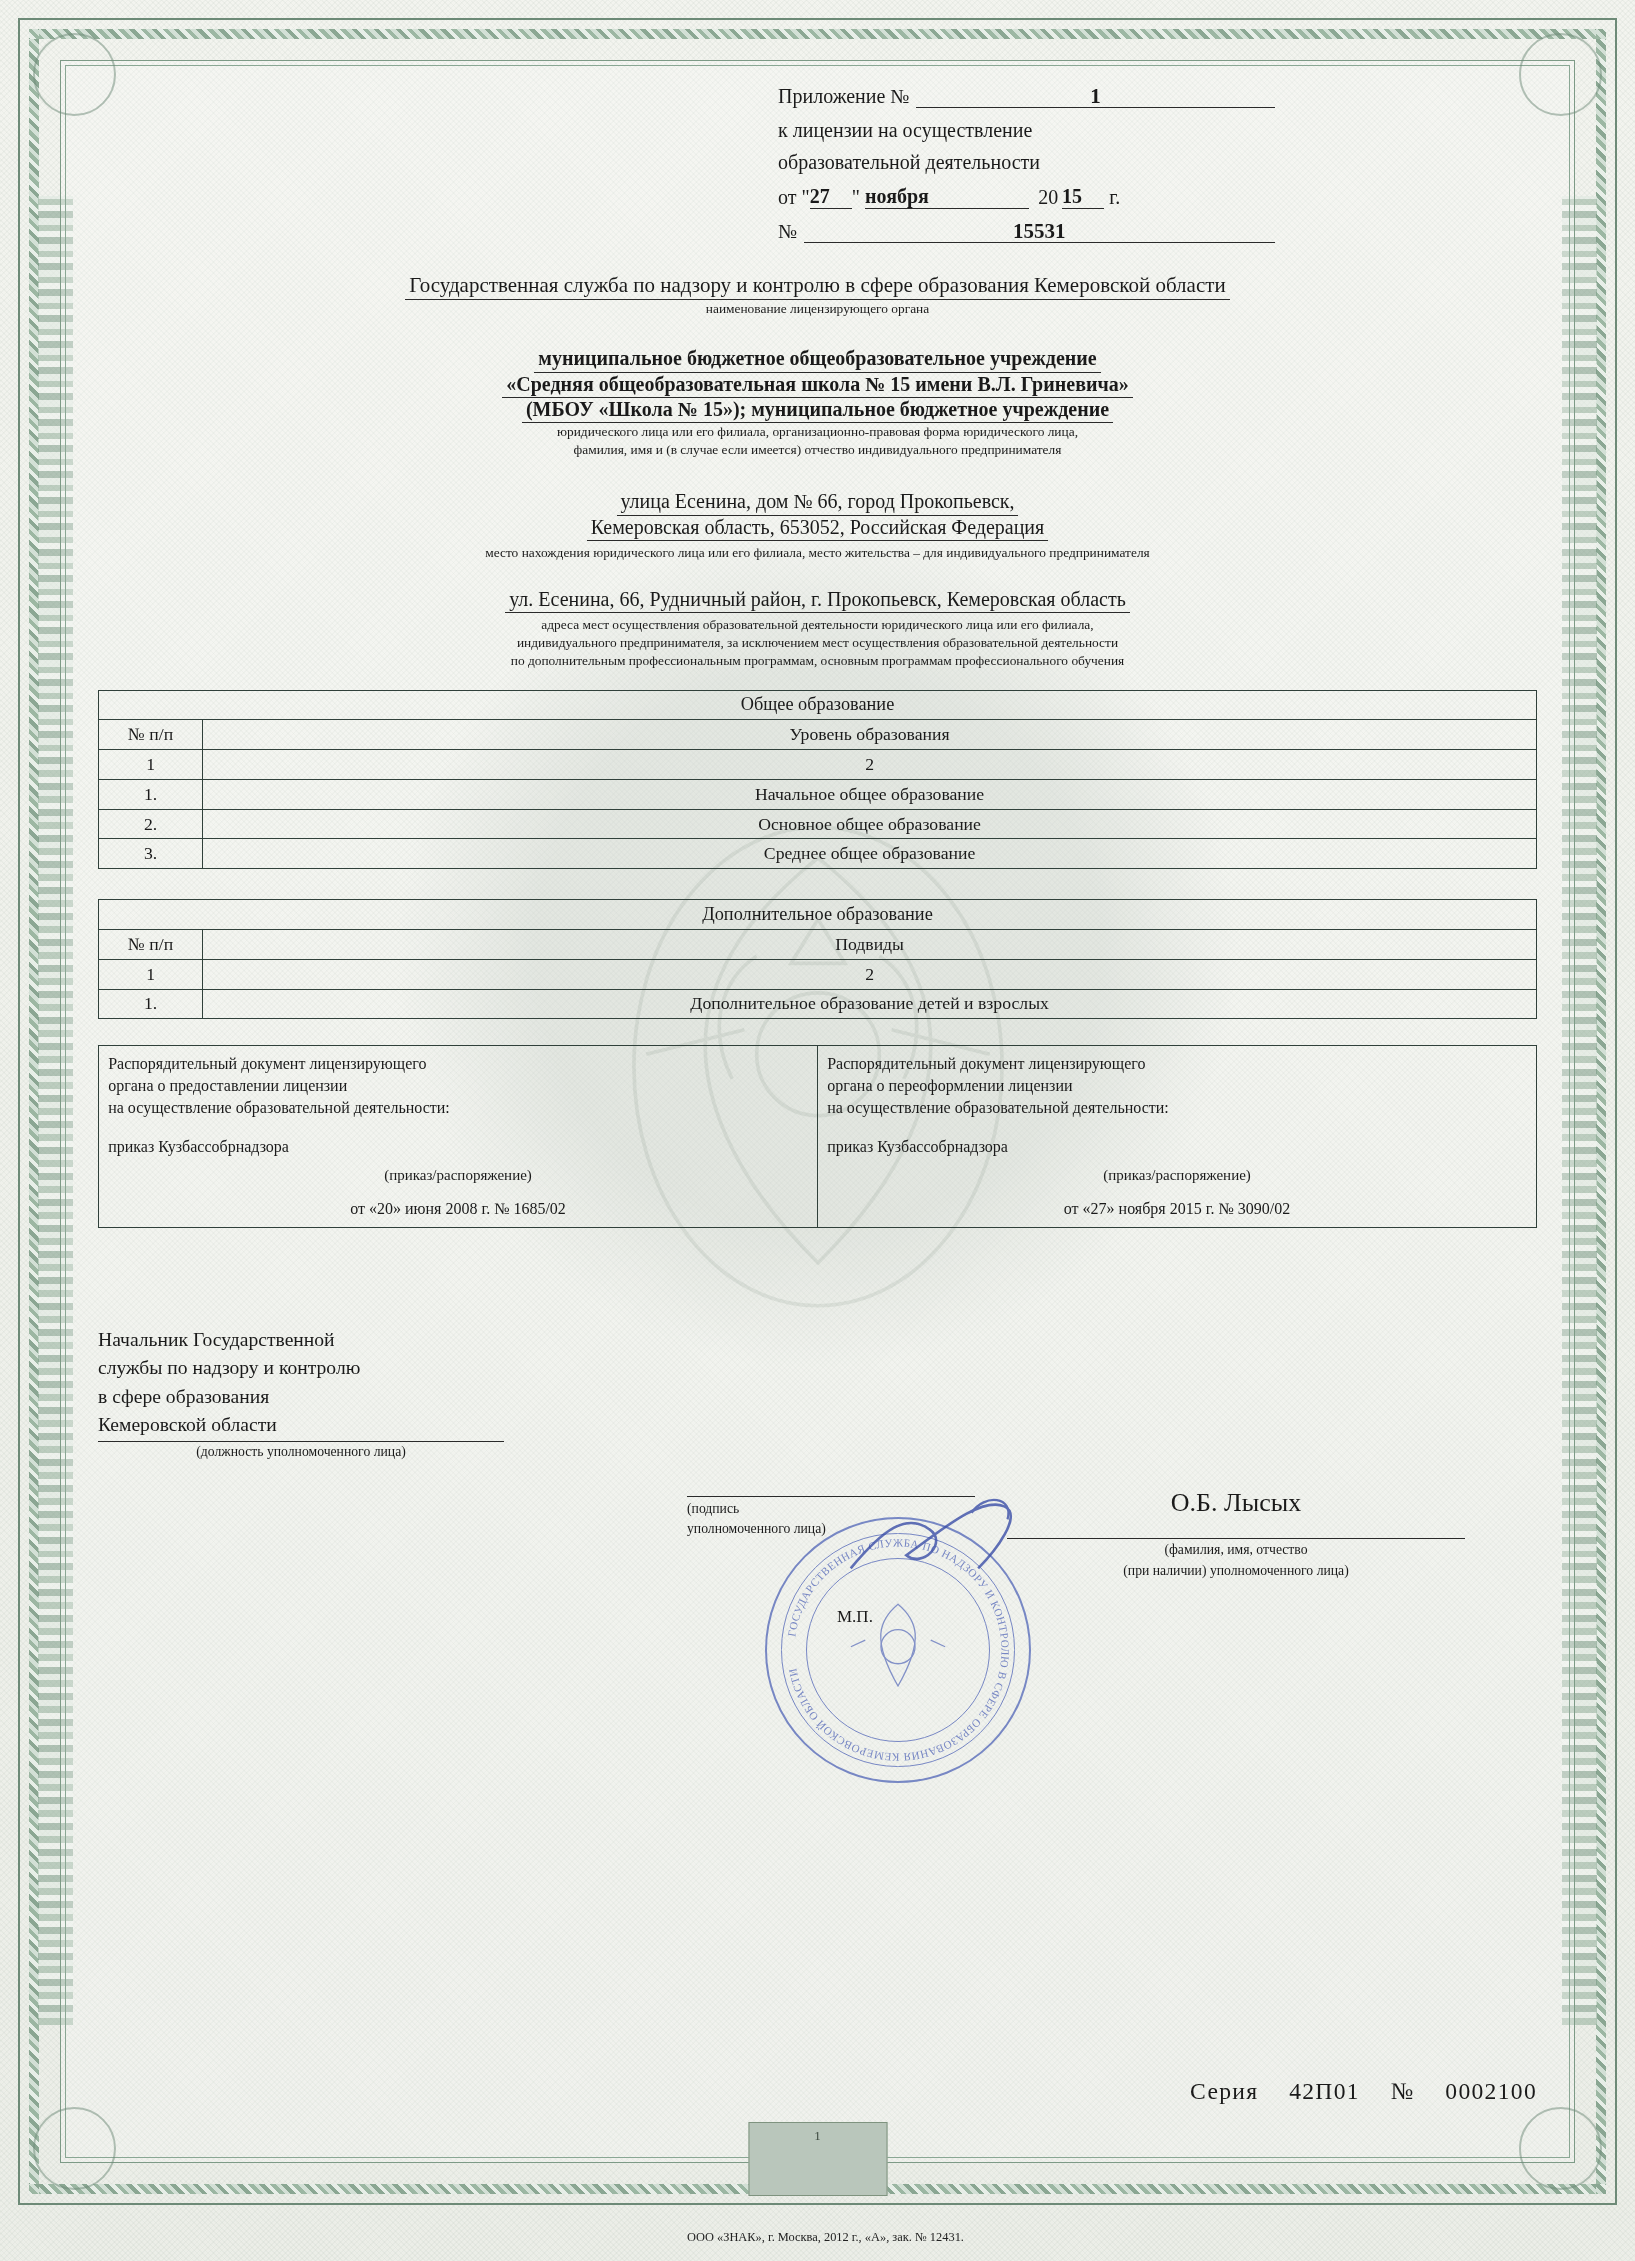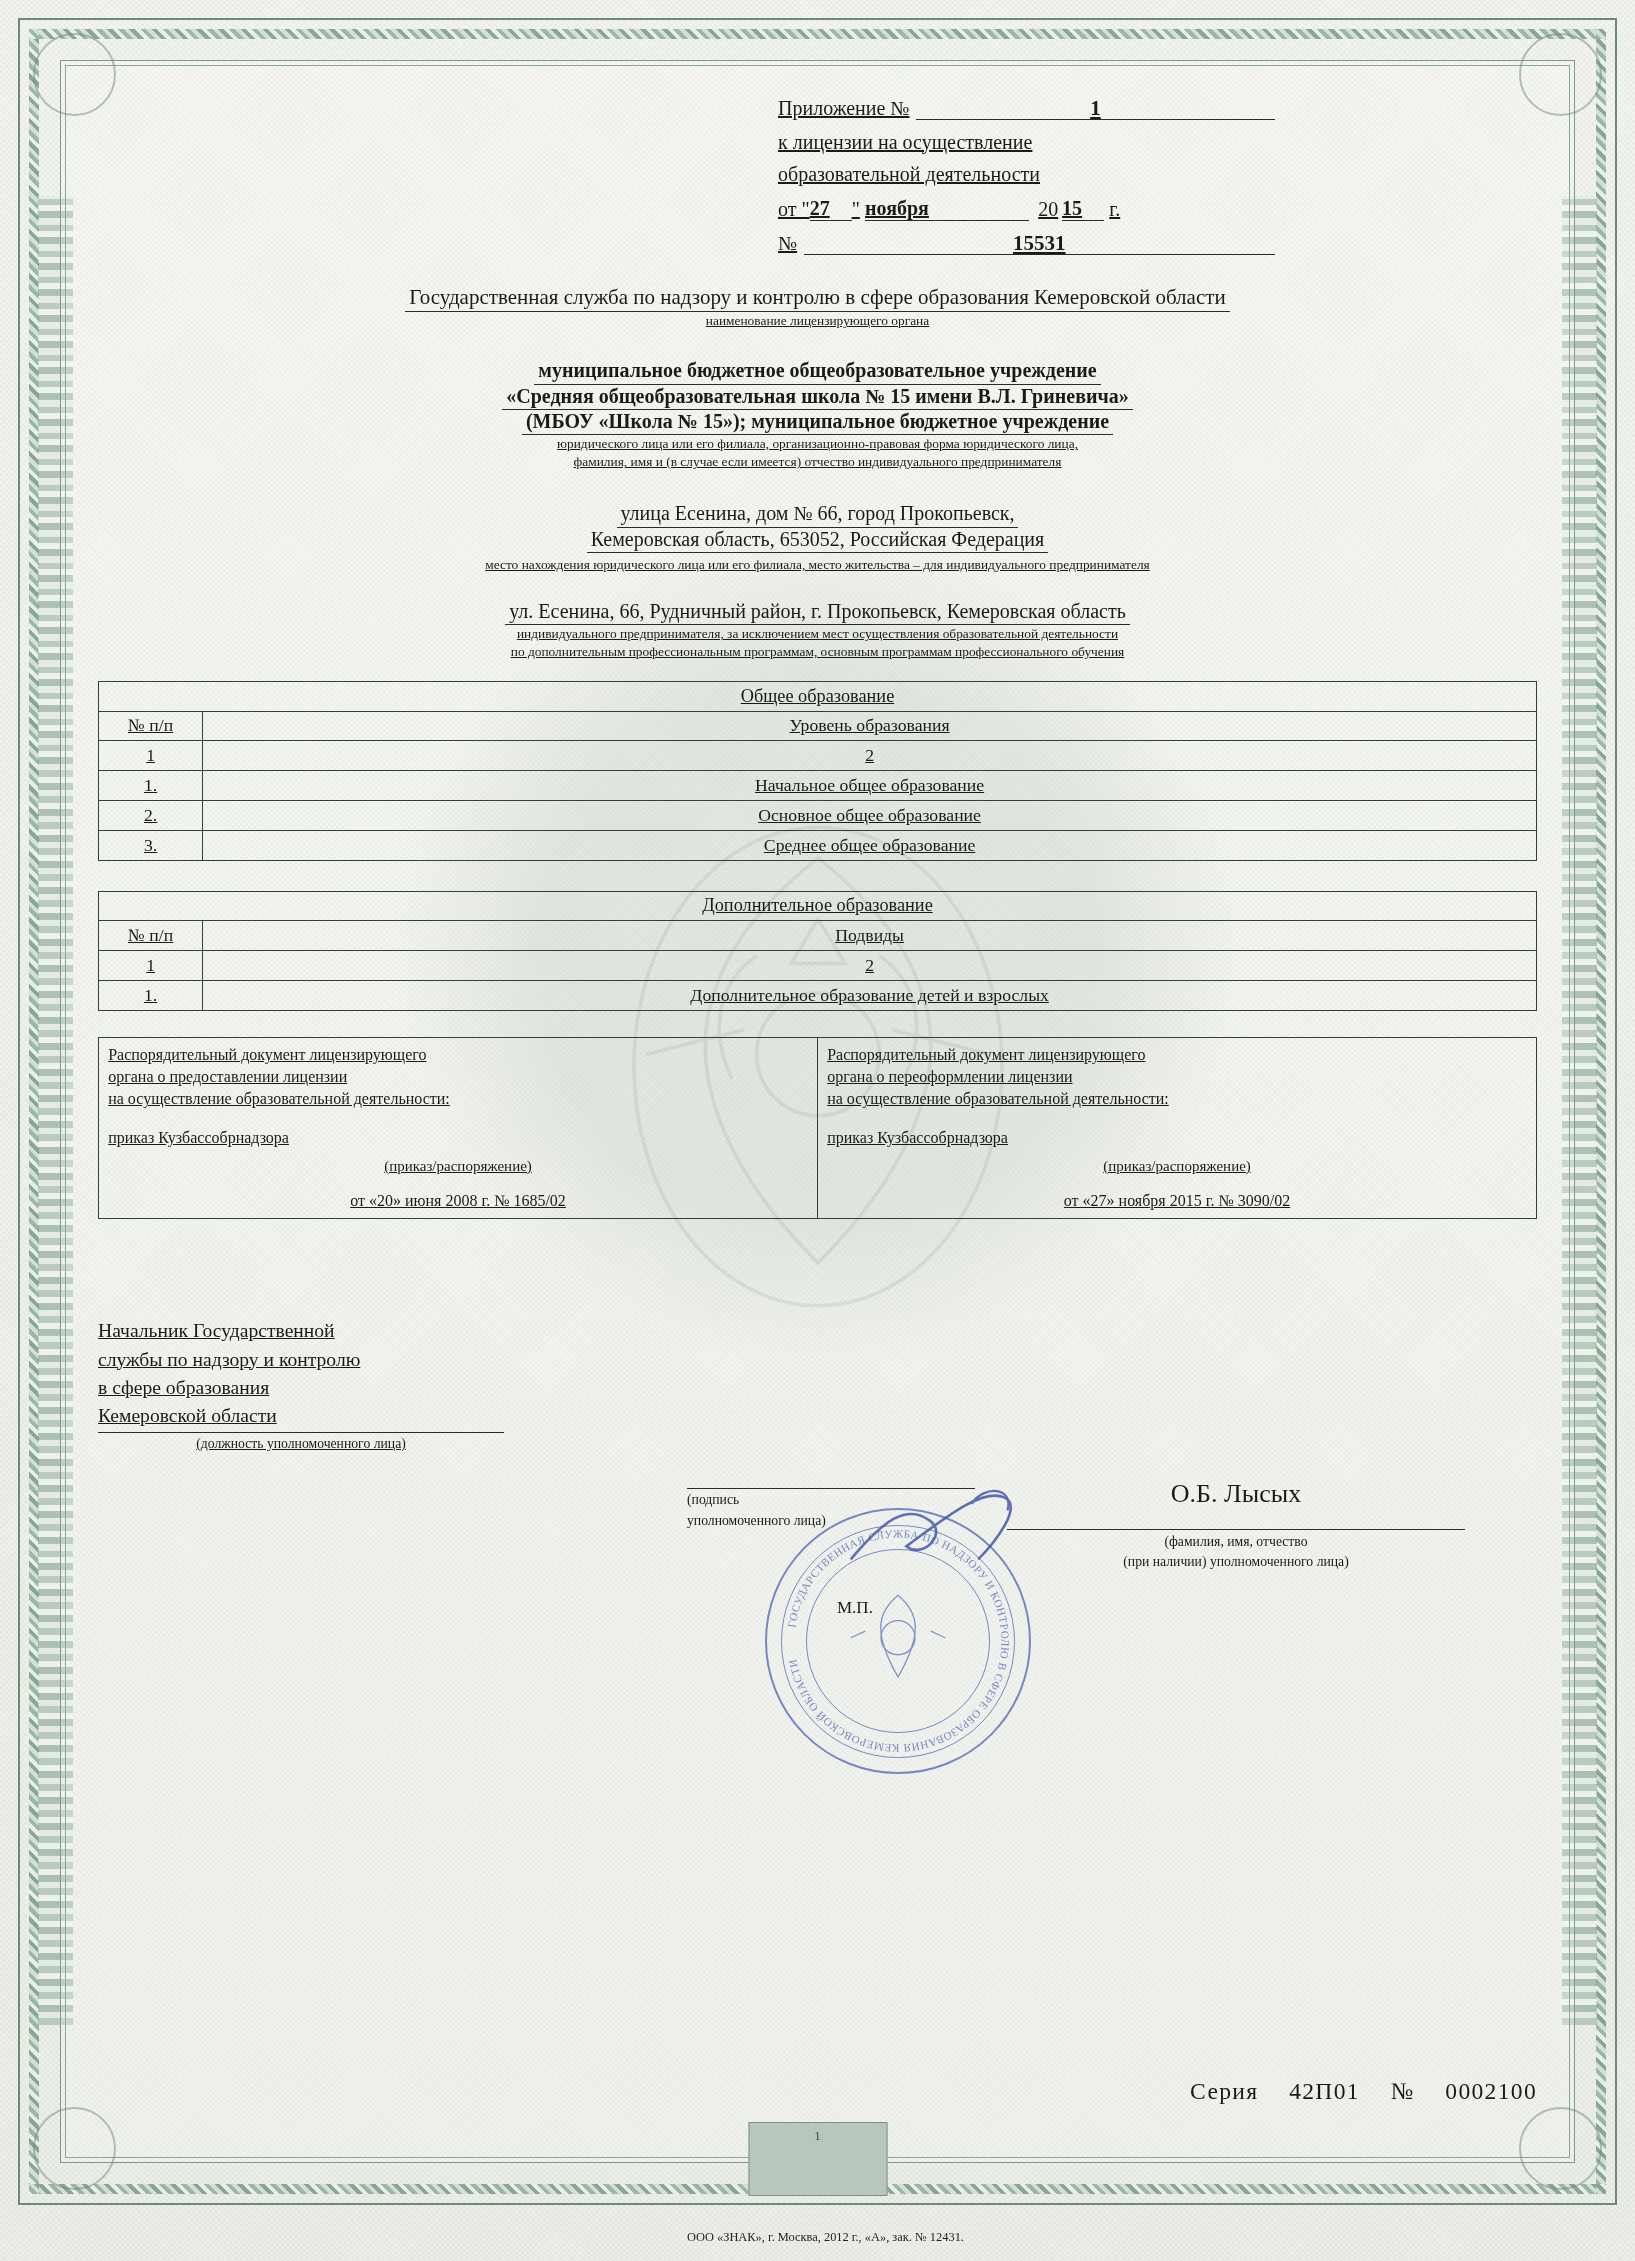--- a/index.html
+++ b/index.html
@@ -57,21 +57,21 @@
   .side-left{left:38px}.side-right{right:38px}
 
   
   .watermark{
     position:absolute;left:50%;top:772px;transform:translateX(-50%);
     width:497px;height:589px;opacity:.13;pointer-events:none;
   }
 
   
   .content{
-    position:absolute;left:98px;right:98px;top:97px;text-decoration:underline;
+    position:absolute;left:98px;right:98px;top:85px;
   }
 
   .hdr{ margin-left:680px; width:497px; }
   .hdr .line{ display:flex; align-items:flex-end; font-size:20px; margin-bottom:10.5px; }
   .hdr .lbl{white-space:nowrap;}
   .hdr .fill{
     flex:1;border-bottom:1px solid #2a2a2a;margin-left:6.5px;height:19.6px;
     text-align:center;font-weight:bold;font-size:21px;line-height:19.6px;
   }
   .hdr .plain{font-size:20px;}
@@ -209,20 +209,21 @@
     </div>
 
     <div class="center sec" style="margin-top:31px">
       <div class="org-line" style="font-size:20px">улица Есенина, дом № 66, город Прокопьевск,</div><br>
       <div class="org-line" style="font-size:20px">Кемеровская область, 653052, Российская Федерация</div>
       <div class="hint" style="margin-top:2.6px">место нахождения юридического лица или его филиала, место жительства – для индивидуального предпринимателя</div>
     </div>
 
     <div class="center sec" style="margin-top:26px">
       <div class="org-line" style="font-size:20px">ул. Есенина, 66, Рудничный район, г. Прокопьевск, Кемеровская область</div>
+      <div class="hint" style="margin-top:2.6px">адреса  мест осуществления образовательной деятельности юридического лица или его филиала,</div>
       <div class="hint">индивидуального предпринимателя, за исключением мест осуществления образовательной деятельности</div>
       <div class="hint">по дополнительным профессиональным программам, основным программам профессионального обучения</div>
     </div>
 
     <table>
       <tbody>
           <tr class="tbl-title">
         <td colspan="2">Общее образование</td>
       </tr>
       <tr>

